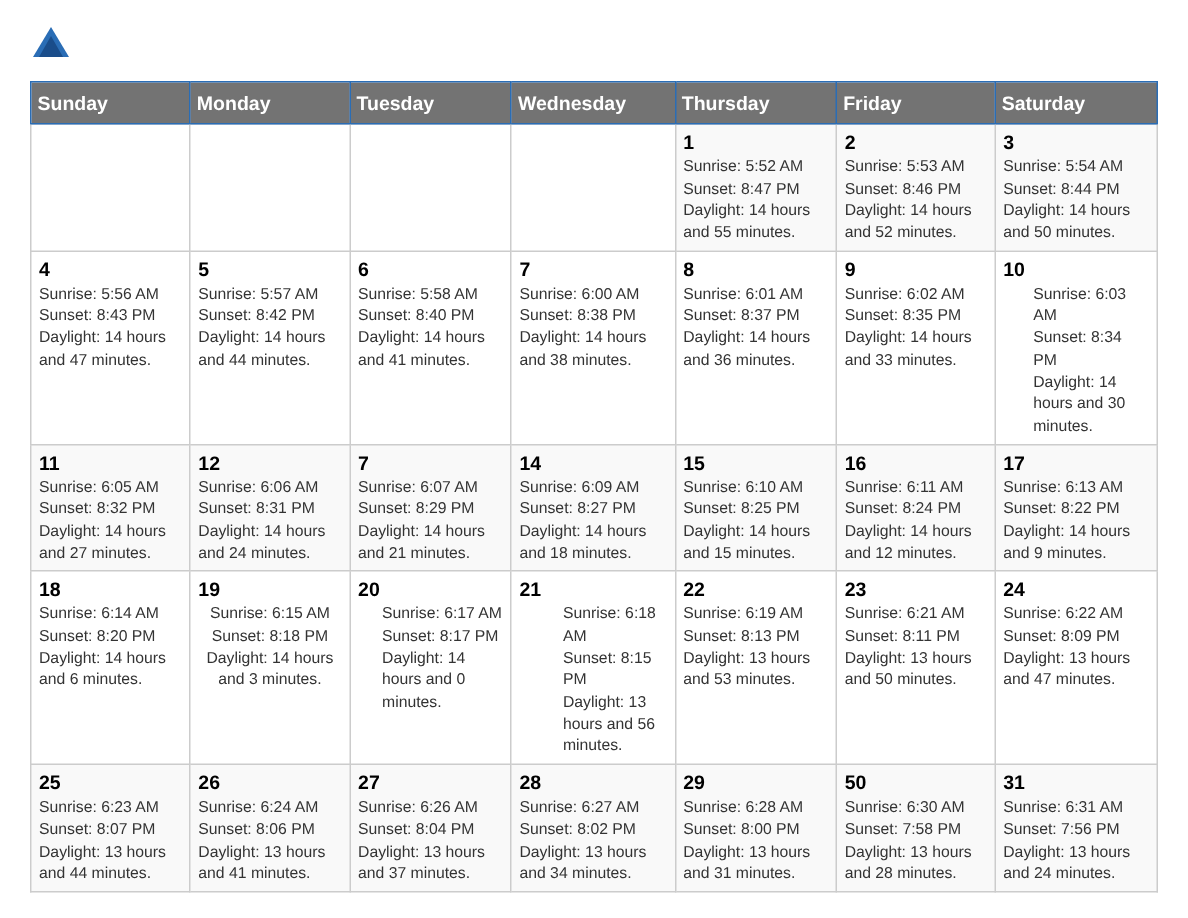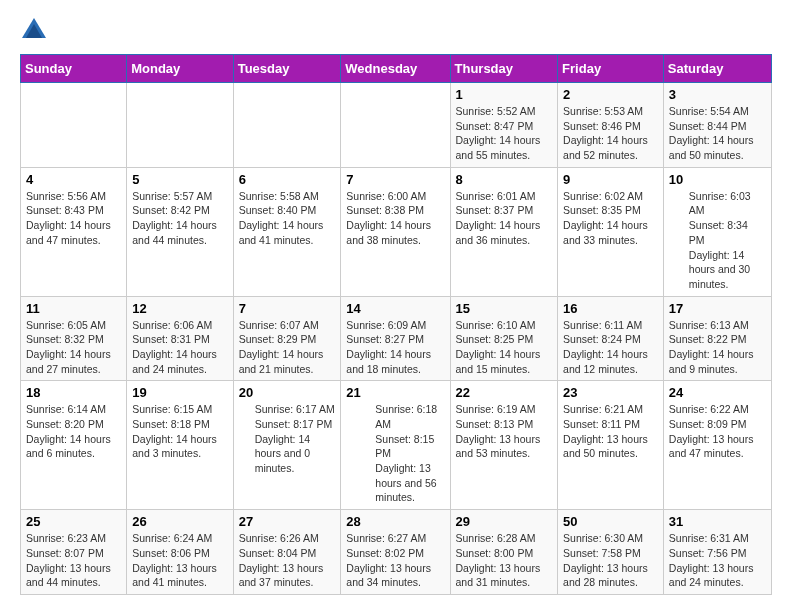--- a/index.html
+++ b/index.html
@@ -49,21 +49,21 @@
     .subtitle {
       font-size: 16px;
       color: #555;
     }
     table {
       width: 100%;
       border-collapse: collapse;
       font-size: 11px;
     }
     thead tr th {
-      background-color: #a21caf;
+      background-color: #737373;
       color: #fff;
       padding: 6px 4px;
       text-align: left;
       font-size: 13px;
       font-weight: bold;
       border: 1px solid #2a6db5;
     }
     tbody tr td {
       border: 1px solid #ccc;
       vertical-align: top;
@@ -241,21 +241,21 @@
       </tr>
       <tr>
         <td>
           <div class="day-number">18</div>
           <div class="day-info" style="white-space: pre-line;">Sunrise: 6:14 AM
 Sunset: 8:20 PM
 Daylight: 14 hours and 6 minutes.</div>
         </td>
         <td>
           <div class="day-number">19</div>
-          <div class="day-info" style="white-space: pre-line;">Sunrise: 6:15 AM
+          <div class="day-info" style="white-space: pre-line; text-align: center;">Sunrise: 6:15 AM
 Sunset: 8:18 PM
 Daylight: 14 hours and 3 minutes.</div>
         </td>
         <td>
           <div class="day-number">20</div>
           <div class="day-info" style="white-space: pre-line; margin-left: 16px;">Sunrise: 6:17 AM
 Sunset: 8:17 PM
 Daylight: 14 hours and 0 minutes.</div>
         </td>
         <td>

